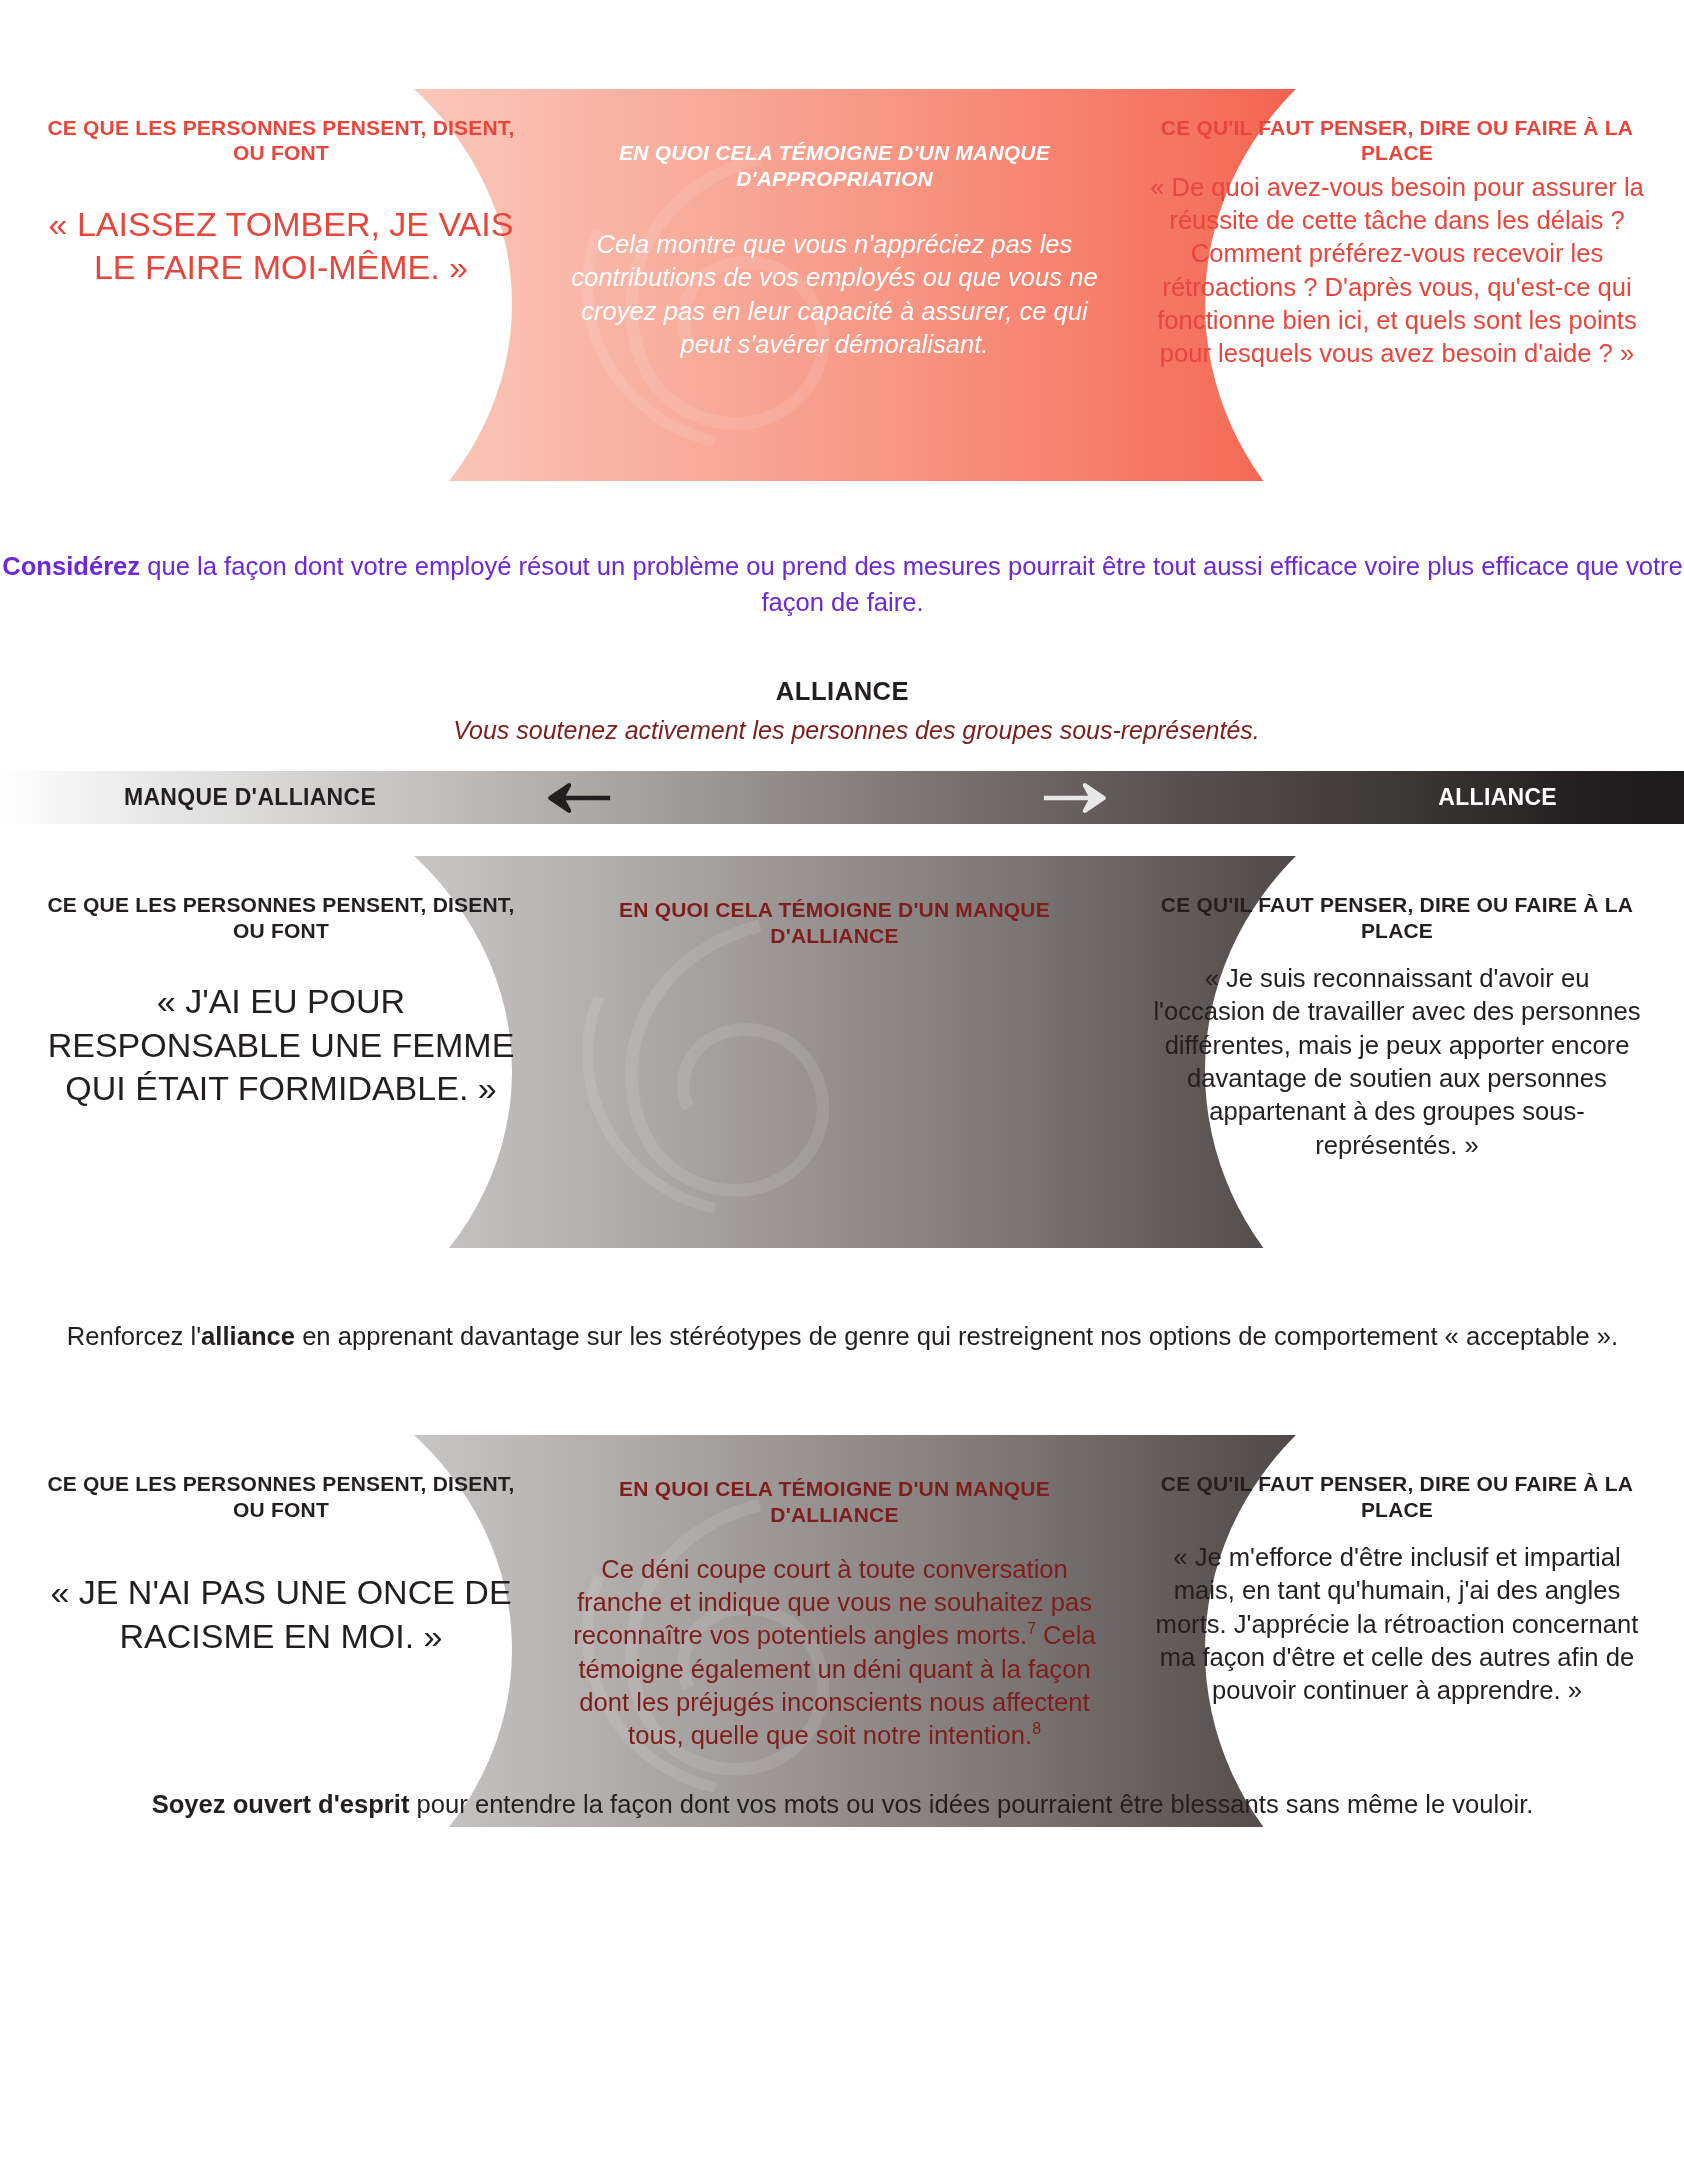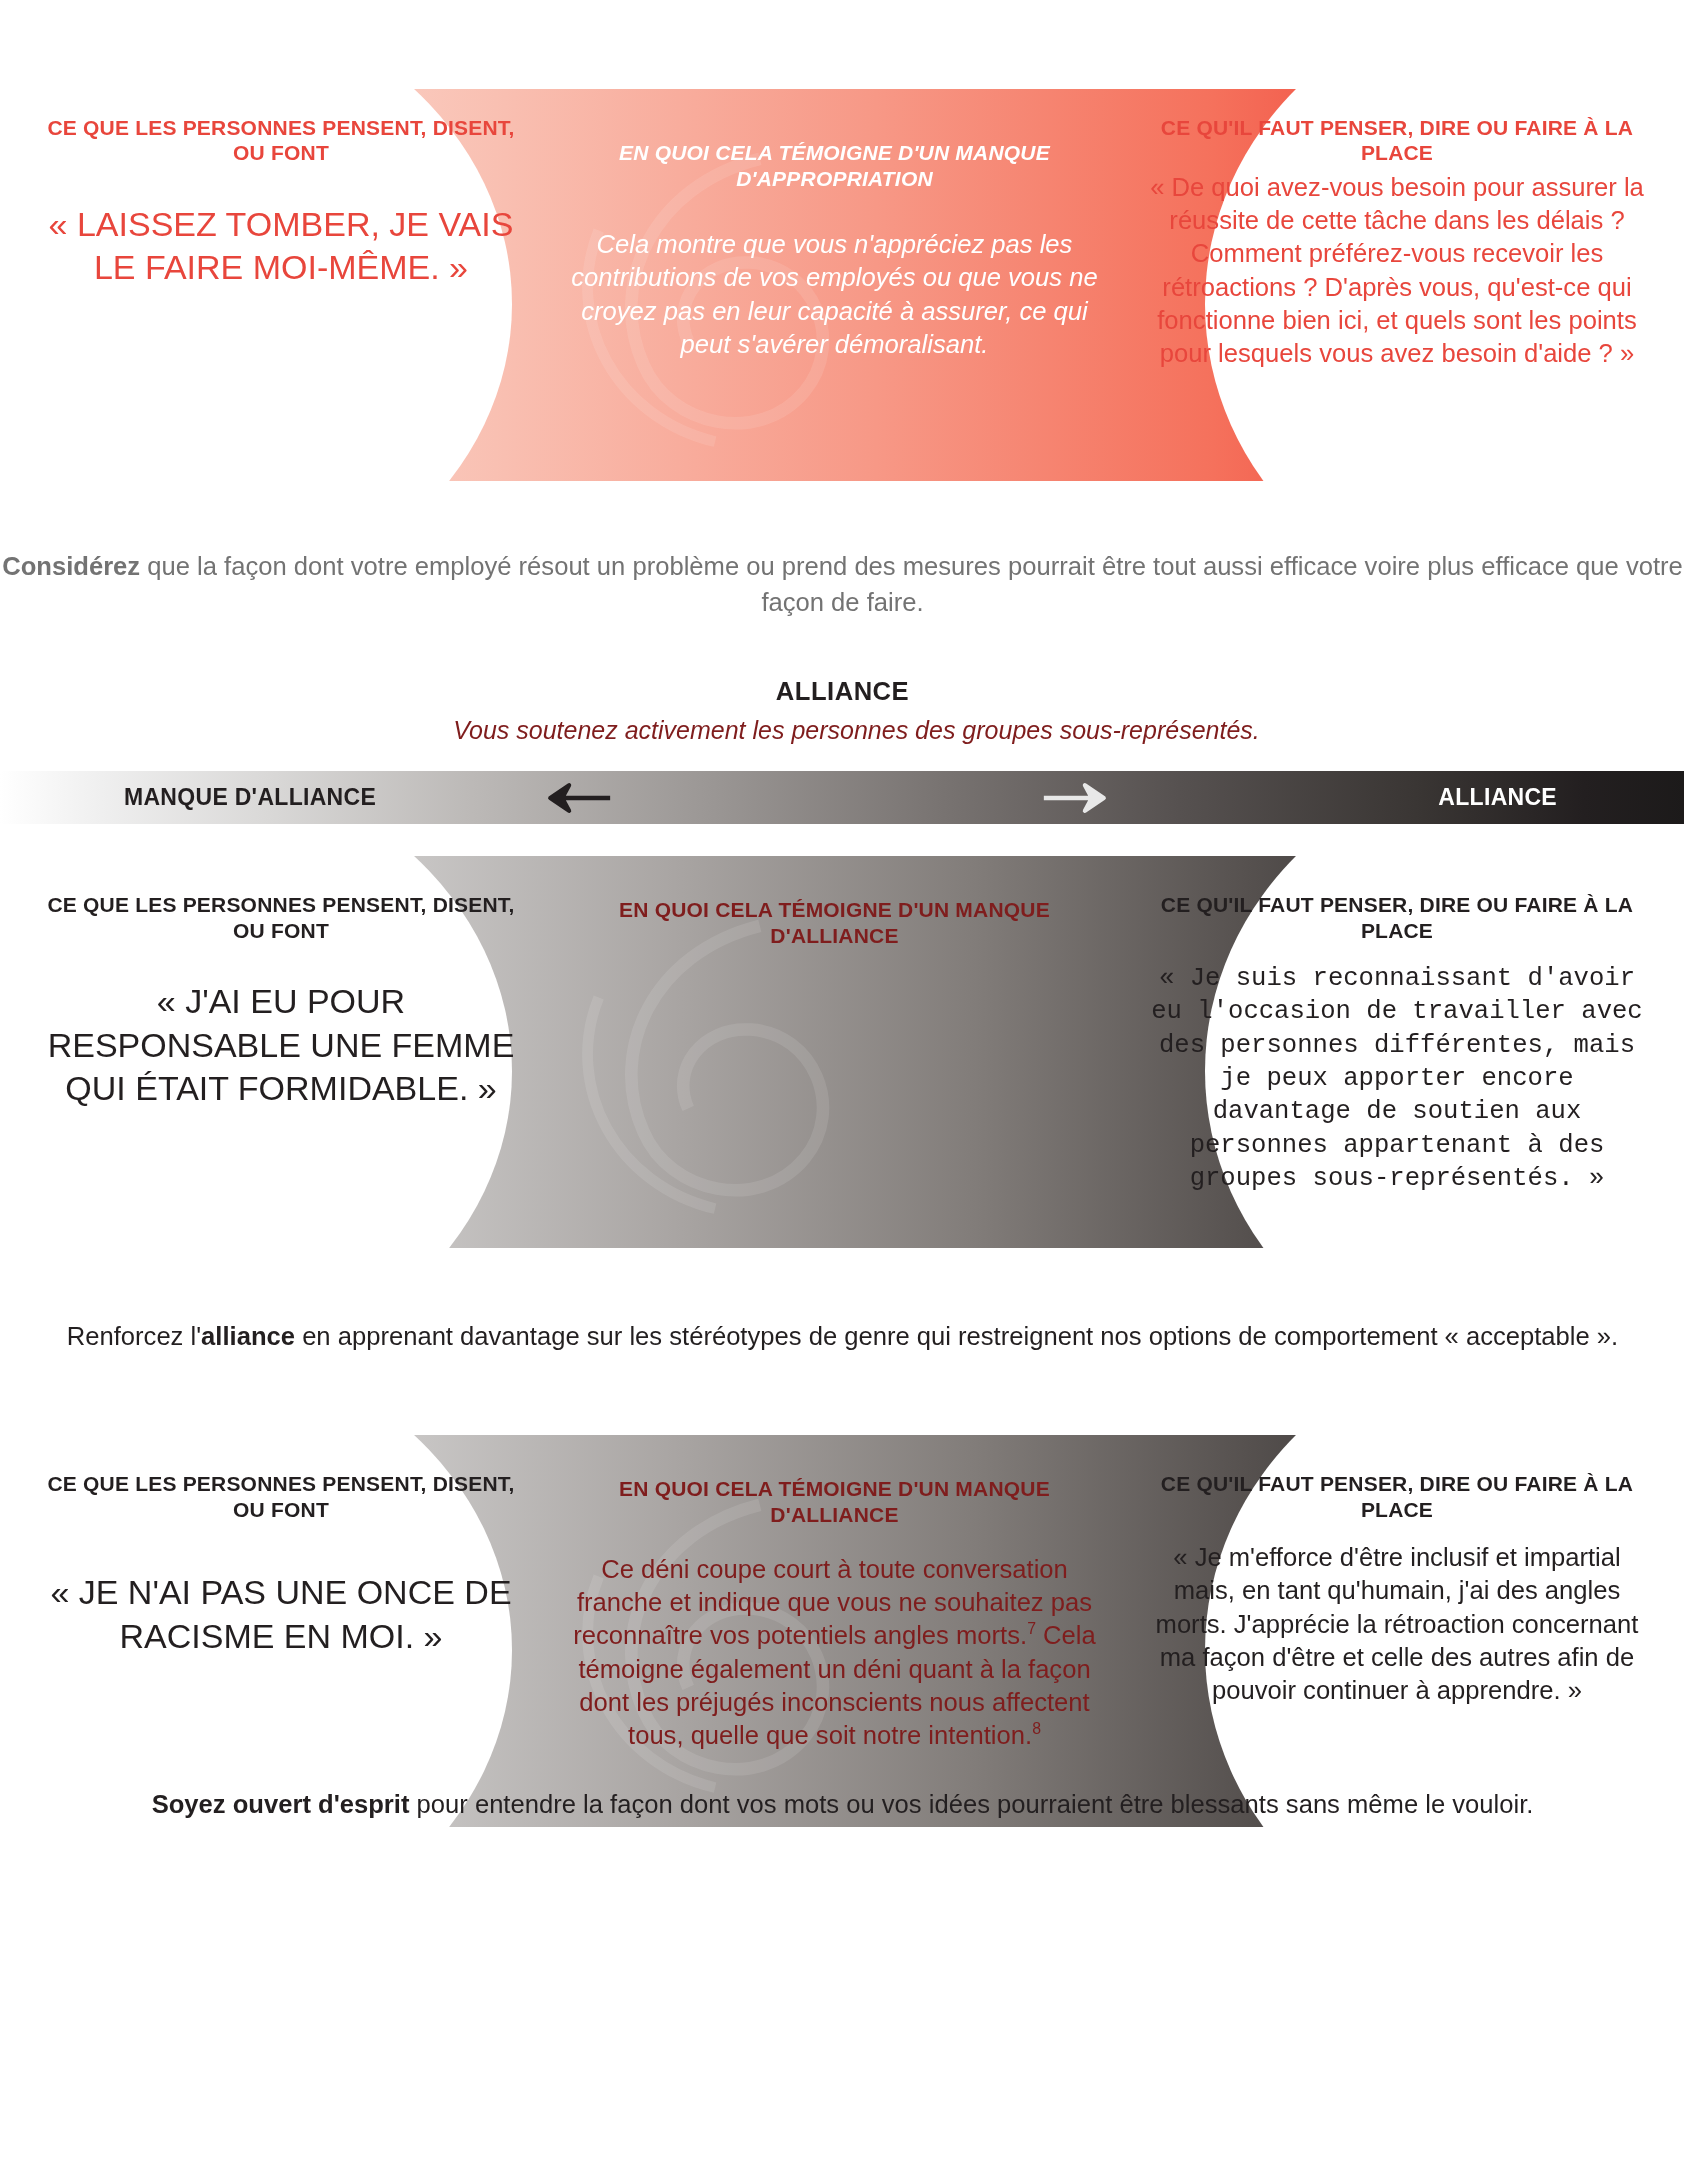--- a/index.html
+++ b/index.html
@@ -104,21 +104,21 @@
   
   .caption {
     position:absolute;
     left:0; width:1685px;
     text-align:center;
     font-size:25.6px;
     line-height:1.40;
     font-weight:400;
   }
   .caption b { font-weight:bold; }
-  .caption-red { color:#737373; }
+  .caption-red { color:#6d28d9; }
   .caption-dark { color:#231f20; }
 
   
   .section-title {
     position:absolute; left:0; width:1685px;
     text-align:center;
     font-weight:bold; font-size:25.6px;
     letter-spacing:0.5px;
     color:#231f20;
   }
@@ -220,21 +220,21 @@
     <div class="col-head">CE QUE LES PERSONNES PENSENT, DISENT, OU FONT</div>
     <div class="col-body-lg" style="margin-top:37px;">« J'AI EU POUR RESPONSABLE UNE FEMME QUI ÉTAIT FORMIDABLE. »</div>
   </div>
 
   <div class="col col-2" style="padding-top:41px;">
     <div class="col-head">EN QUOI CELA TÉMOIGNE D'UN MANQUE D'ALLIANCE</div>
   </div>
 
   <div class="col col-3" style="padding-top:36px;">
     <div class="col-head">CE QU'IL FAUT PENSER, DIRE OU FAIRE À LA PLACE</div>
-    <div class="col-body" style="margin-top:19px;font-family:Liberation Mono, monospace;">« Je suis reconnaissant d'avoir eu l'occasion de travailler avec des personnes différentes, mais je peux apporter encore davantage de soutien aux personnes appartenant à des groupes sous-représentés. »</div>
+    <div class="col-body" style="margin-top:19px;">« Je suis reconnaissant d'avoir eu l'occasion de travailler avec des personnes différentes, mais je peux apporter encore davantage de soutien aux personnes appartenant à des groupes sous-représentés. »</div>
   </div>
 </section>
 
 <div class="caption caption-dark" style="top:1319px;">
   <span>Renforcez l'</span><b>alliance</b><span> en apprenant davantage sur les stéréotypes de genre qui restreignent nos options de comportement « acceptable ».</span>
 </div>
 
 <section class="panel panel-dark" style="top:1435px;">
   <div class="bg"></div>
 

